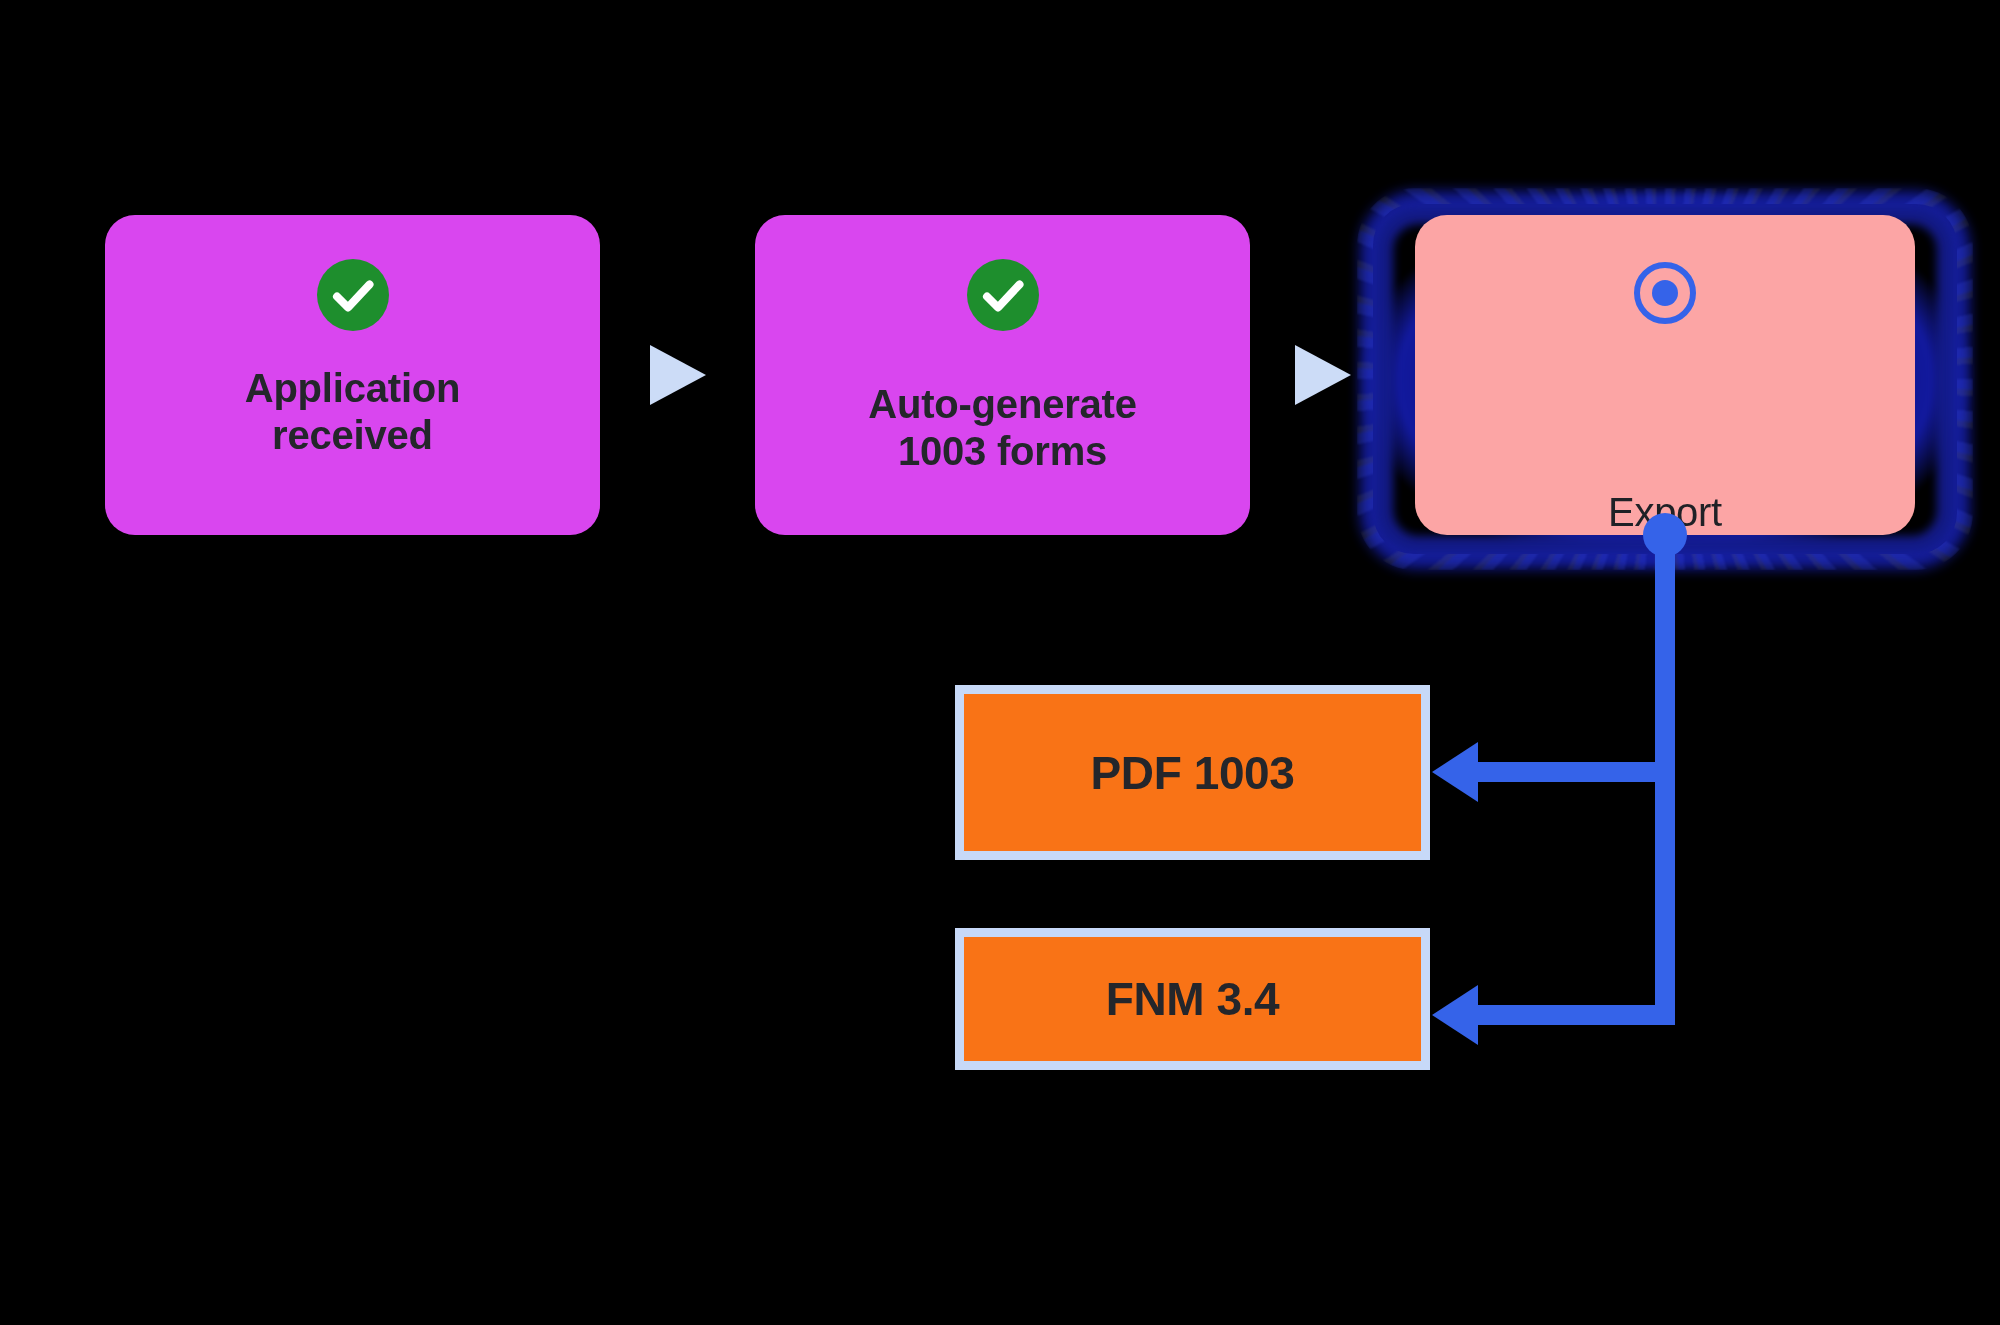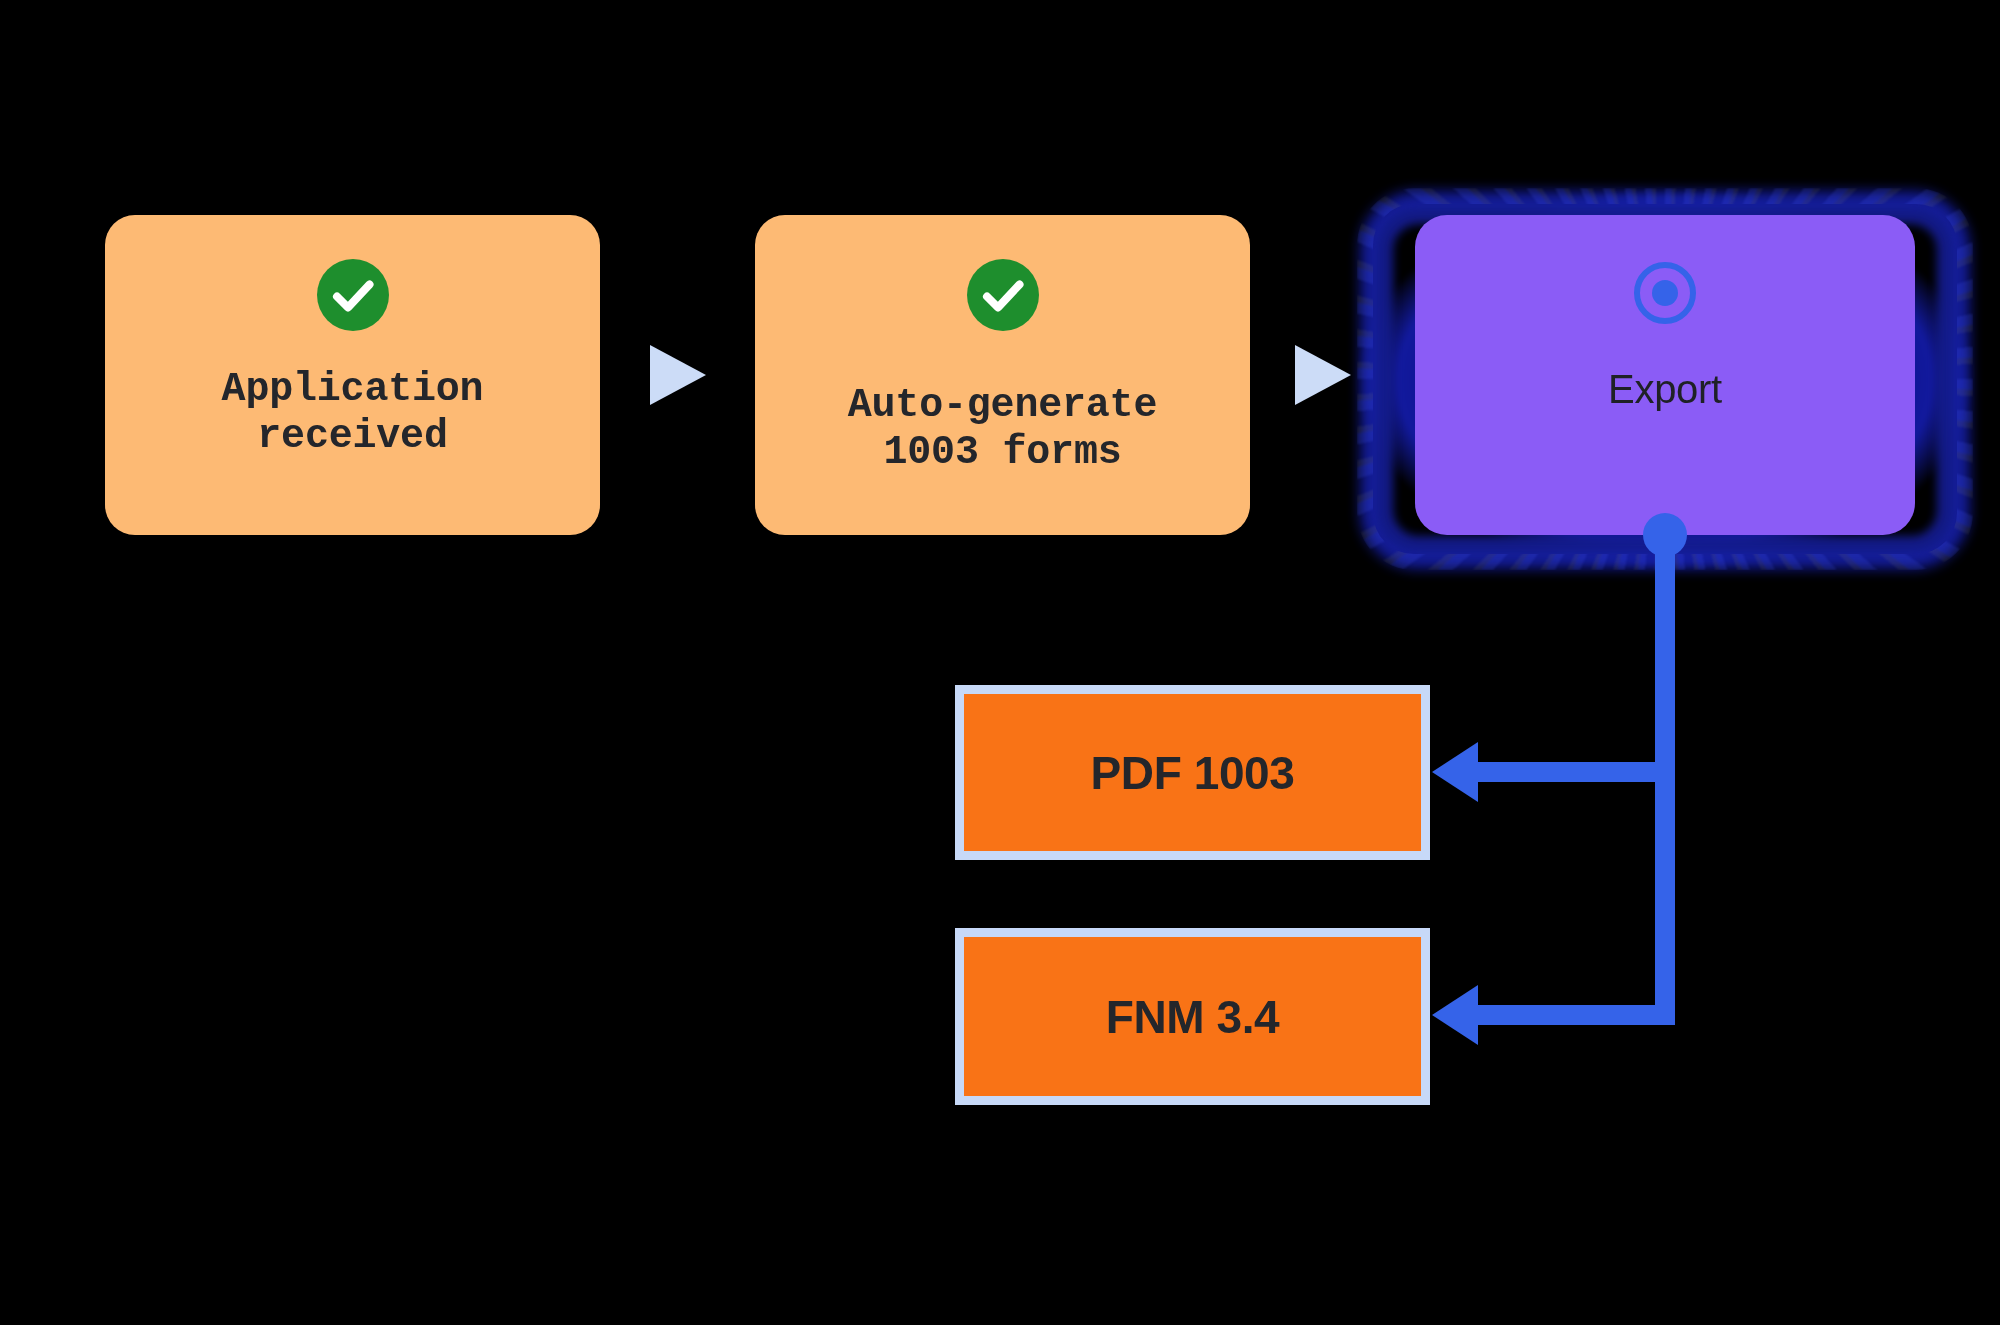--- a/index.html
+++ b/index.html
@@ -19,22 +19,21 @@
   
   .stage-card {
     position: absolute;
     box-sizing: border-box;
     border-radius: 30px;
     display: flex;
     flex-direction: column;
     align-items: center;
   }
   .stage-card.done {
-    background: #fdba74;
-    font-family: Liberation Mono, monospace;
+    background: #d946ef;
   }
 
   .stage-icon {
     display: block;
   }
 
   .stage-label {
     text-align: center;
     color: #24262B;
     font-size: 40px;
@@ -108,25 +107,26 @@
     mask-composite: exclude;
     opacity: .85;
     filter: blur(1px);
   }
   .active-card {
     position: absolute;
     left: 60px;
     top: 27px;
     width: 500px;
     height: 320px;
-    background: #8b5cf6;
+    background: #fca5a5;
     border-radius: 32px;
     display: flex;
     flex-direction: column;
     align-items: center;
+    justify-content: space-between;
   }
   .active-label {
     color: #1F2126;
     font-size: 40px;
     font-weight: normal;
     letter-spacing: -0.3px;
     text-align: center;
   }
 
   
@@ -232,17 +232,17 @@
   <div class="conn-line" style="left:1478px; top:762px; width:190px; height:20px;"></div>
   <div class="conn-arrow" style="left:1432px; top:742px;"></div>
 
   <div class="conn-line" style="left:1478px; top:1005px; width:190px; height:20px;"></div>
   <div class="conn-arrow" style="left:1432px; top:985px;"></div>
 
   <div class="out-box" style="left:955px; top:685px; width:475px; height:175px;">
     <span class="out-label">PDF 1003</span>
   </div>
 
-  <div class="out-box" style="left:955px; top:928px; width:475px; height:177px;">
+  <div class="out-box" style="left:955px; top:928px; width:475px; height:142px;">
     <span class="out-label">FNM 3.4</span>
   </div>
 
 </div>
 
 </body></html>

